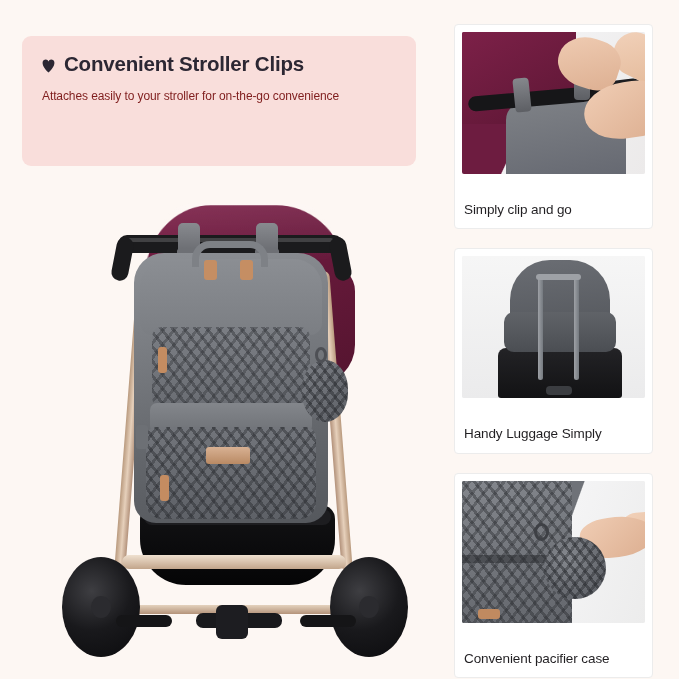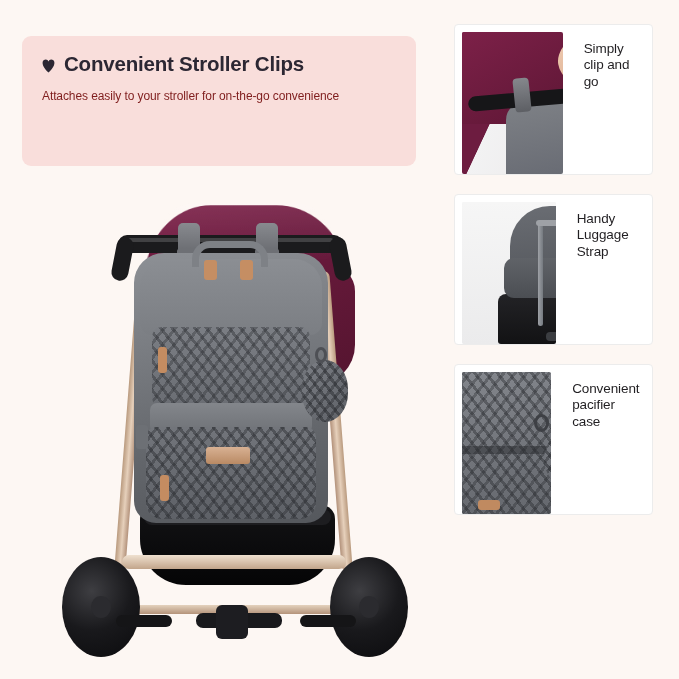--- a/index.html
+++ b/index.html
@@ -318,21 +318,21 @@
     flex-direction: column;
     gap: 19px;
   }
 
   .feature-card {
     background: #ffffff;
     border: 1px solid #ececec;
     border-radius: 4px;
     padding: 7px 7px 0 7px;
     display: flex;
-    flex-direction: row;
+    flex-direction: column;
     gap: 19px;
   }
 
   .card-photo {
     width: 100%;
     height: 142px;
     border-radius: 2px;
     overflow: hidden;
     position: relative;
     background: #f3f3f3;
@@ -585,21 +585,21 @@
     <div class="card-photo">
       <div id="photo-lug-bg"></div>
       <div id="photo-lug-pack"></div>
       <div id="photo-lug-suitcase"></div>
       <div id="photo-lug-pocket"></div>
       <div class="photo-lug-rail" id="photo-lug-rail-l"></div>
       <div class="photo-lug-rail" id="photo-lug-rail-r"></div>
       <div id="photo-lug-railtop"></div>
       <div id="photo-lug-handle-grip"></div>
     </div>
-    <div class="card-caption">Handy Luggage Strap</div>
+    <div class="card-caption">Handy Luggage Simply</div>
   </div>
 
   <div class="feature-card">
     <div class="card-photo">
       <div id="photo-pac-bg"></div>
       <div id="photo-pac-pack"></div>
       <div id="photo-pac-divider"></div>
       <div id="photo-pac-tab"></div>
       <div id="photo-pac-arm"></div>
       <div id="photo-pac-hand"></div>

